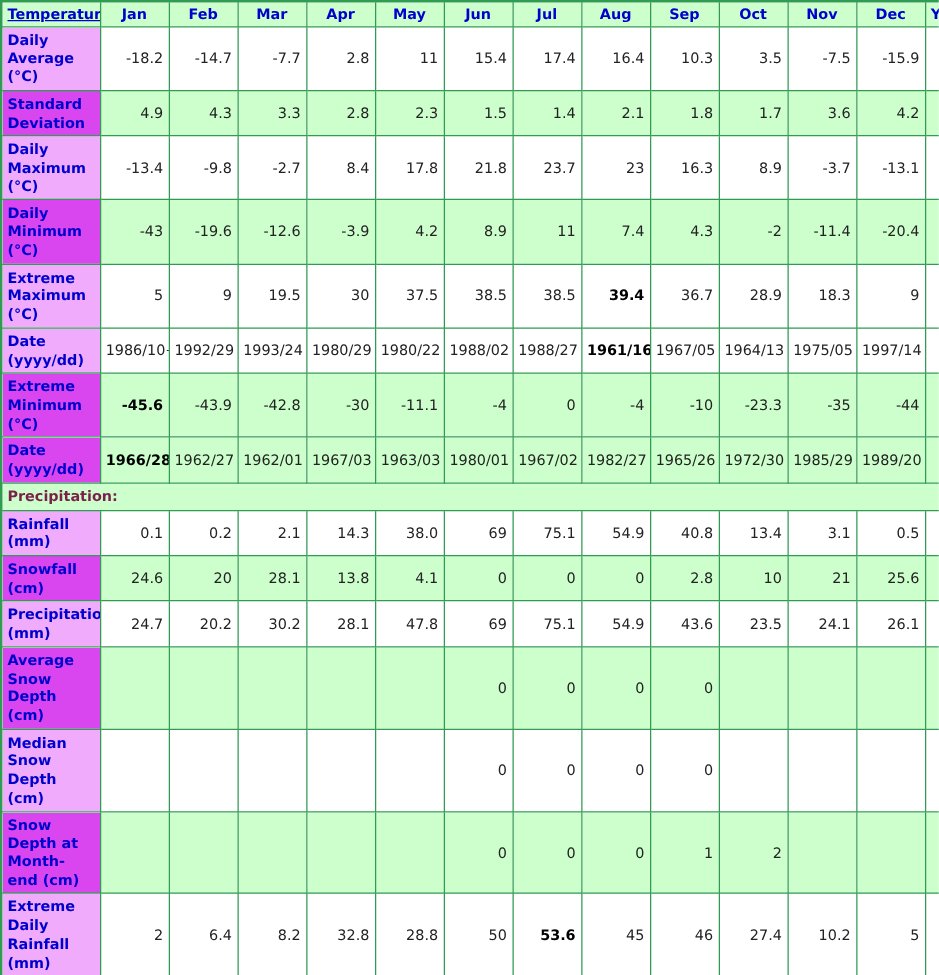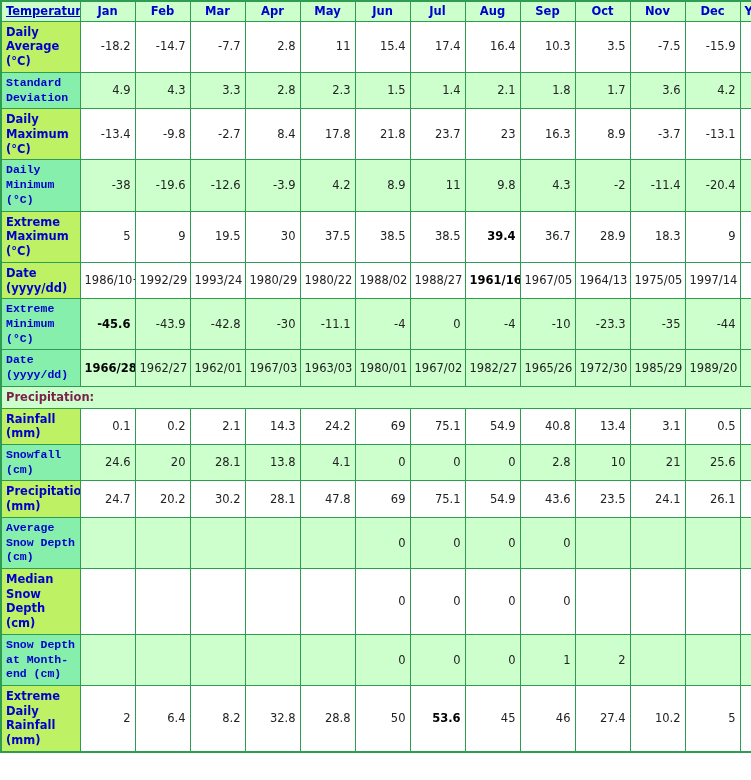--- a/index.html
+++ b/index.html
@@ -74,22 +74,22 @@
     color: #222222;
     font-weight: normal;
     padding-right: 5px;
   }
   td.val.b { font-weight: bold; color: #000000; margin-top: 12px; }
 
   
   tr.band-green > td { background: #ccffcc; }
   tr.band-white > td { background: #ffffff; }
   
-  tr.band-white > td.rowlabel { background: #bef264; }
-  tr.band-green > td.rowlabel { background: #86efac; font-family: Liberation Mono, monospace; }
+  tr.band-white > td.rowlabel { background: #f0abfc; }
+  tr.band-green > td.rowlabel { background: #d946ef; }
 </style>
 </head>
 <body>
 
 <table class="climate">
   <colgroup>
     <col class="c-label">
     <col class="c-month">
       <col class="c-month">
       <col class="c-month">
@@ -164,28 +164,28 @@
         <td class="val">23.7</td>
         <td class="val">23</td>
         <td class="val">16.3</td>
         <td class="val">8.9</td>
         <td class="val">-3.7</td>
         <td class="val">-13.1</td>
         <td class="val"></td>
       </tr>
       <tr class="band-green">
         <td class="rowlabel">Daily Minimum (°C)</td>
-        <td class="val">-38</td>
+        <td class="val">-43</td>
         <td class="val">-19.6</td>
         <td class="val">-12.6</td>
         <td class="val">-3.9</td>
         <td class="val">4.2</td>
         <td class="val">8.9</td>
         <td class="val">11</td>
-        <td class="val">9.8</td>
+        <td class="val">7.4</td>
         <td class="val">4.3</td>
         <td class="val">-2</td>
         <td class="val">-11.4</td>
         <td class="val">-20.4</td>
         <td class="val"></td>
       </tr>
       <tr class="band-white">
         <td class="rowlabel">Extreme Maximum (°C)</td>
         <td class="val">5</td>
         <td class="val">9</td>
@@ -251,21 +251,21 @@
       </tr>
       <tr>
         <td class="section-bar" colspan="15"><span class="sbtxt">Precipitation:</span></td>
       </tr>
       <tr class="band-white">
         <td class="rowlabel">Rainfall (mm)</td>
         <td class="val">0.1</td>
         <td class="val">0.2</td>
         <td class="val">2.1</td>
         <td class="val">14.3</td>
-        <td class="val">24.2</td>
+        <td class="val">38.0</td>
         <td class="val">69</td>
         <td class="val">75.1</td>
         <td class="val">54.9</td>
         <td class="val">40.8</td>
         <td class="val">13.4</td>
         <td class="val">3.1</td>
         <td class="val">0.5</td>
         <td class="val"></td>
       </tr>
       <tr class="band-green">

